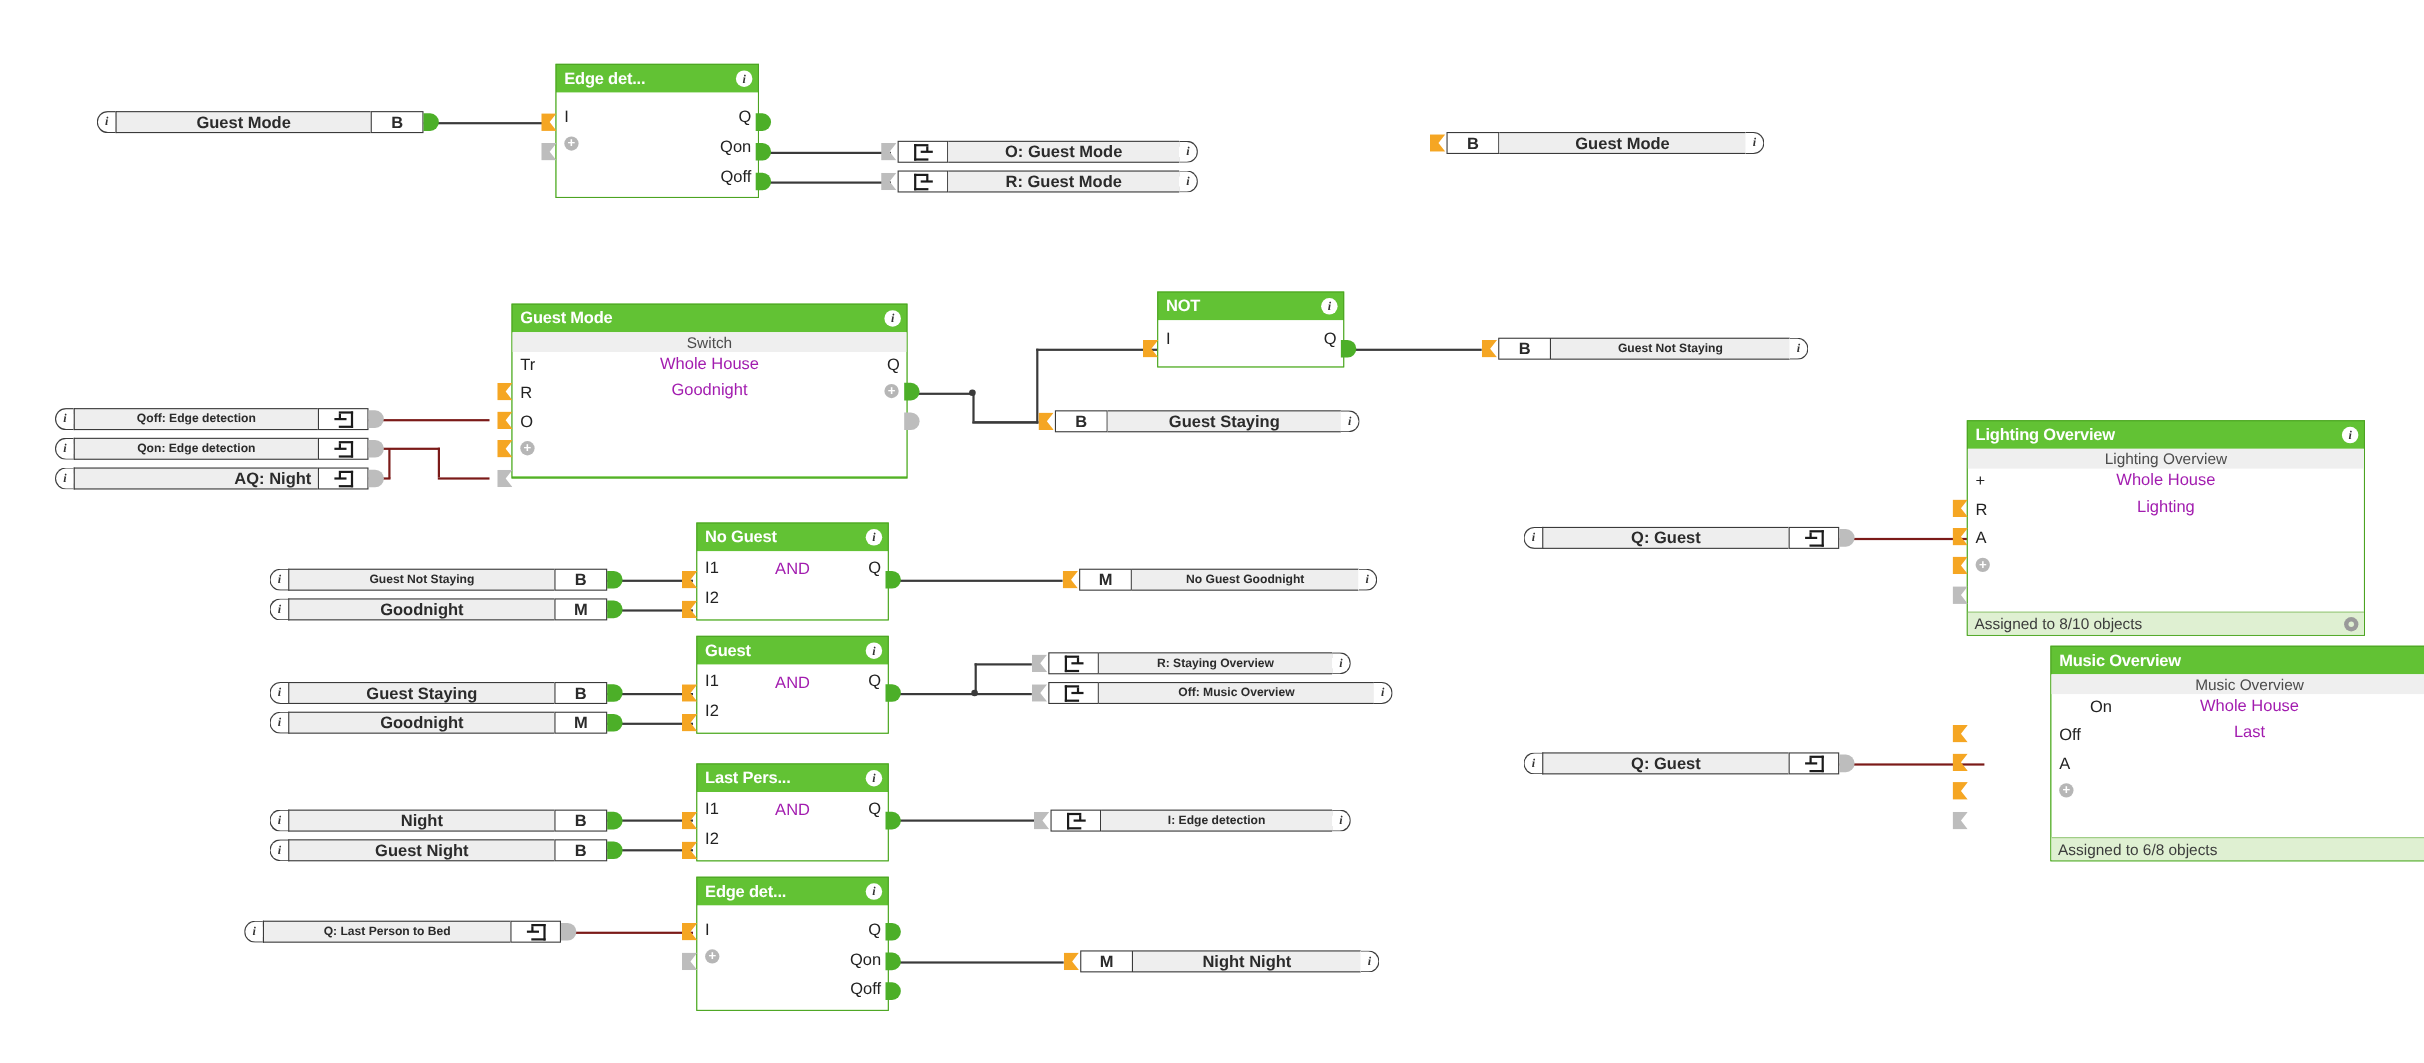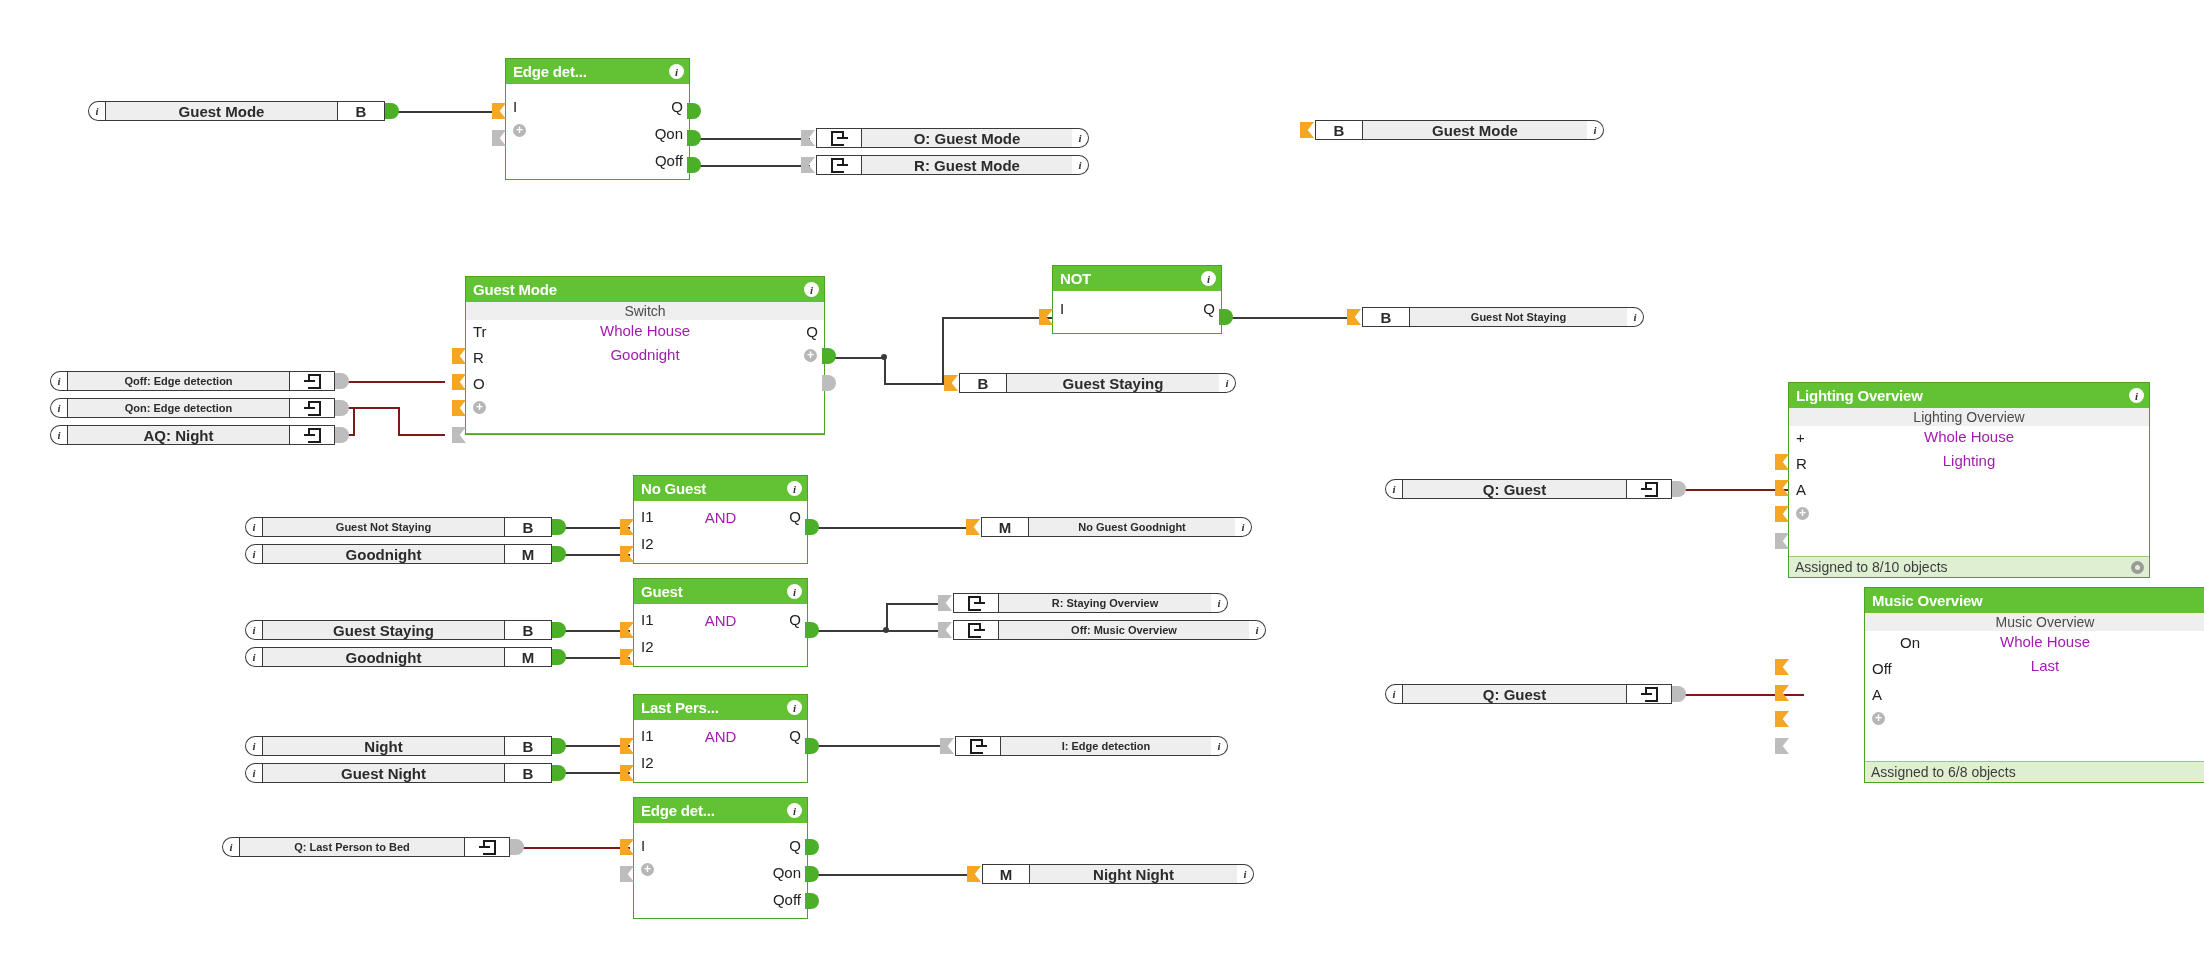--- a/index.html
+++ b/index.html
@@ -84,21 +84,21 @@
   }
   .io .name{
     flex:1 1 auto;border-top:1.5px solid #3a3a3a;border-bottom:1.5px solid #3a3a3a;
     background:#eeeeee;display:flex;align-items:center;box-sizing:border-box;
     padding:0 6px;overflow:hidden;white-space:nowrap;
   }
   .io .name.lbord{border-left:1.5px solid #3a3a3a;}
   .io .lbl{font-size:15px;font-weight:bold;color:#2b2b2b;width:100%;}
   .io .lbl.sm{font-size:11px;font-weight:bold;}
   .io .lbl.c{text-align:center;}
-  .io .lbl.l{text-align:center;}
+  .io .lbl.l{text-align:right;}
 
   
   .conn{width:46px;border:1.5px solid #3a3a3a;box-sizing:border-box;background:#fff;
         display:flex;align-items:center;justify-content:center;flex:0 0 auto;}
   .connglyph{width:17px;height:15px;position:relative;}
   .connglyph i{position:absolute;background:#1b1b1b;}
 </style>
 </head>
 <body>
 

